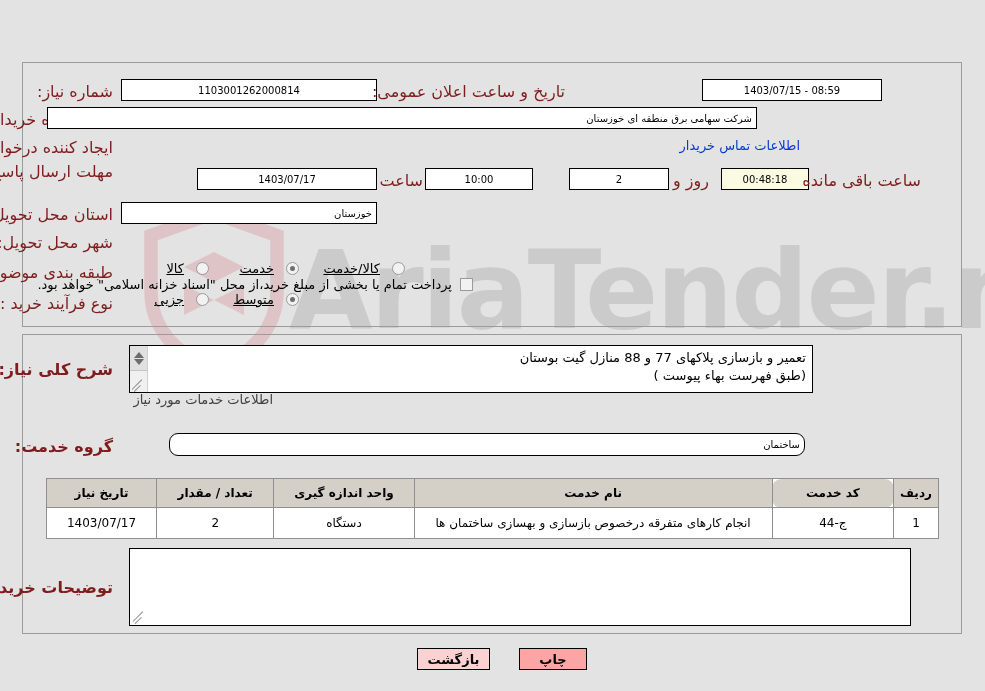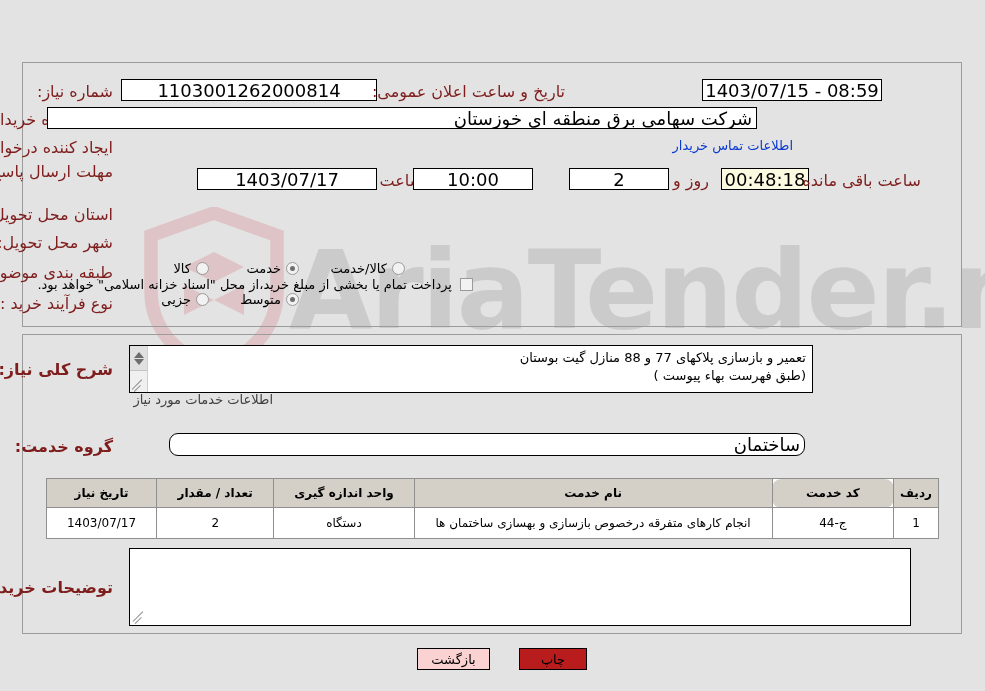--- a/index.html
+++ b/index.html
@@ -93,21 +93,21 @@
     color: #7f1d1d;
     white-space: nowrap;
     text-align: right;
     z-index: 12;
   }
   .fld {
     position: absolute;
     background: #ffffff;
     border: 1px solid #000000;
     box-sizing: border-box;
-    font-size: 18px;
+    font-size: 10px;
     color: #000;
     padding: 0 4px;
     display: flex;
     align-items: center;
     overflow: hidden;
     white-space: nowrap;
     z-index: 12;
   }
   .fld.center { justify-content: center; }
   .fld.right  { justify-content: flex-start; }
@@ -120,24 +120,25 @@
     text-decoration: none;
     white-space: nowrap;
     z-index: 12;
   }
 
   
   .radio-wrap {
     position: absolute;
     display: flex;
     align-items: center;
-    gap: 5px;
-    z-index: 12;
-    font-size: 13px;
-    color: #000;
+    gap: 12px;
+    z-index: 12;
+    font-size: 13px;
+    color: #000;
+    text-decoration: underline;
   }
   .radio {
     width: 13px;
     height: 13px;
     border-radius: 50%;
     border: 1px solid #9a9a9a;
     background: #f2f2f2;
     box-sizing: border-box;
     display: inline-block;
     position: relative;
@@ -275,22 +276,23 @@
     font-size: 13px;
     color: #000;
     height: 22px;
     display: flex;
     align-items: center;
     justify-content: center;
     cursor: pointer;
     z-index: 14;
     font-family: inherit;
     padding: 0;
-  }
-  .btn.print  { background: #b91c1c; }
+    font-weight: bold;
+  }
+  .btn.print  { background: #fca5a5; }
   .btn.back   { background: #fbd2d2; }
 </style>
 </head>
 <body>
 
 <div id="page">
 
   <div class="watermark">
     <div class="wm-inner">
       <svg class="wm-shield" viewBox="0 0 100 112">
@@ -309,32 +311,33 @@
   <div class="lbl" style="right:872px; top:82px; width:86px;">شماره نیاز:</div>
   <div class="fld center" style="right:608px; top:79px; width:256px; height:22px;">1103001262000814</div>
 
   <div class="lbl" style="right:420px; top:82px; width:180px; text-align:right;">تاریخ و ساعت اعلان عمومی:</div>
   <div class="fld center" style="right:103px; top:79px; width:180px; height:22px;">08:59 - 1403/07/15</div>
 
   <div class="lbl" style="right:872px; top:110px;">نام دستگاه خریدار:</div>
   <div class="fld right" style="right:228px; top:107px; width:710px; height:22px;">شرکت سهامی برق منطقه ای خوزستان</div>
 
   <div class="lbl" style="right:872px; top:138px;">ایجاد کننده درخواست:</div>
-  <a class="link" href="#" style="right:192px; top:138px;text-align:center;">اطلاعات تماس خریدار</a>
+  <a class="link" href="#" style="right:185px; top:138px;text-align:center;">اطلاعات تماس خریدار</a>
 
   <div class="lbl" style="right:872px; top:164px; line-height:16px; width:92px;">مهلت ارسال پاسخ: تا تاریخ:</div>
   <div class="fld center" style="right:608px; top:168px; width:180px; height:22px;">1403/07/17</div>
   <div class="lbl" style="right:562px; top:171px;">ساعت</div>
-  <div class="fld center" style="right:452px; top:168px; width:120px; height:22px;">10:00</div>
+  <div class="fld center" style="right:452px; top:168px; width:108px; height:22px;">10:00</div>
   <div class="fld center" style="right:316px; top:168px; width:100px; height:22px;">2</div>
   <div class="lbl" style="right:276px; top:171px;">روز و</div>
   <div class="fld center yellow" style="right:176px; top:168px; width:88px; height:22px;">00:48:18</div>
   <div class="lbl" style="right:64px; top:171px;">ساعت باقی مانده</div>
 
   <div class="lbl" style="right:872px; top:205px;">استان محل تحویل:</div>
+  <div class="fld right" style="right:608px; top:202px; width:256px; height:22px;">خوزستان</div>
 
   <div class="lbl" style="right:872px; top:233px;">شهر محل تحویل:</div>
 
   <div class="lbl" style="right:872px; top:263px;">طبقه بندی موضوعی:</div>
   <div class="radio-wrap" style="right:776px; top:261px;">
     <span class="radio"></span>
     <span>کالا</span>
   </div>
   <div class="radio-wrap" style="right:686px; top:261px;">
     <span class="radio on"></span>

